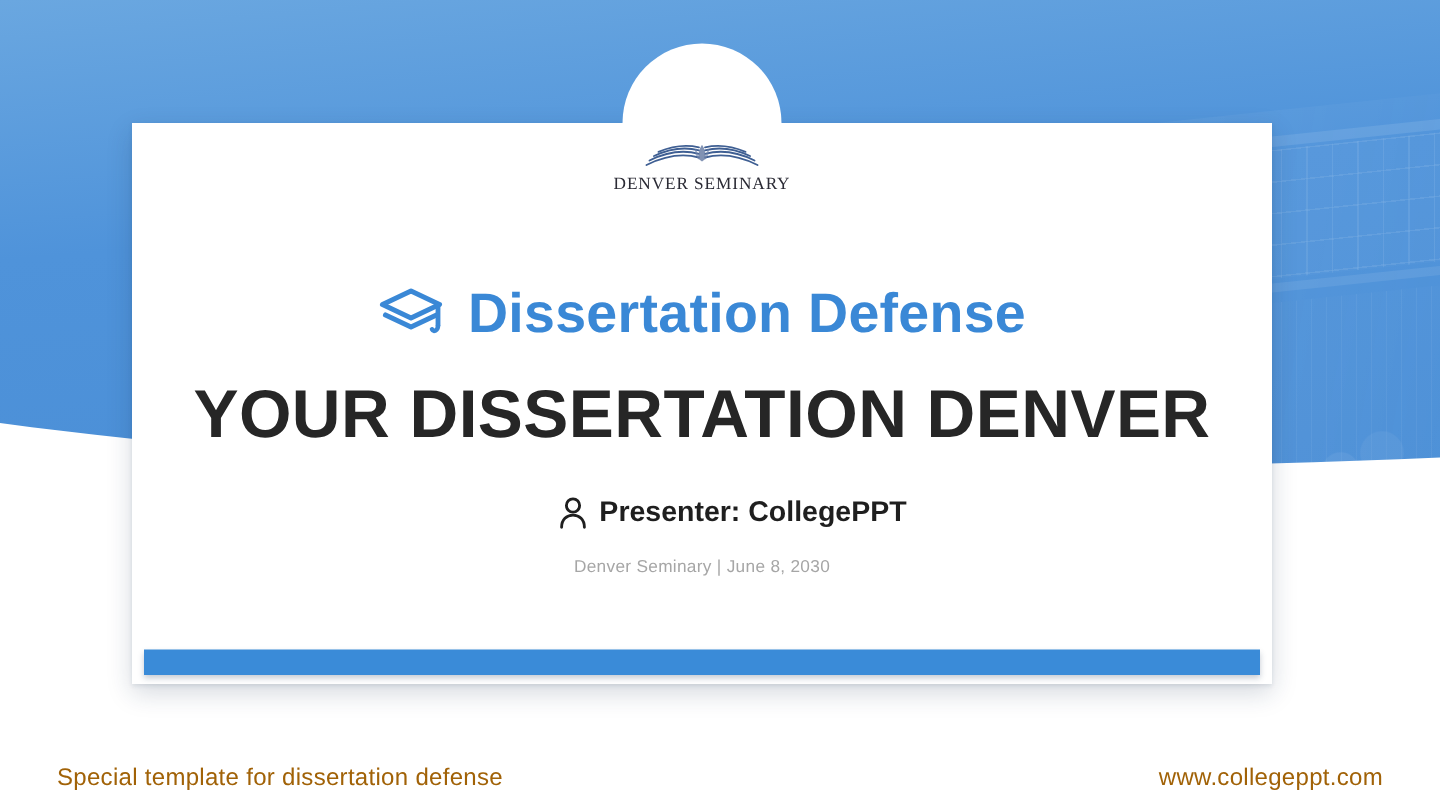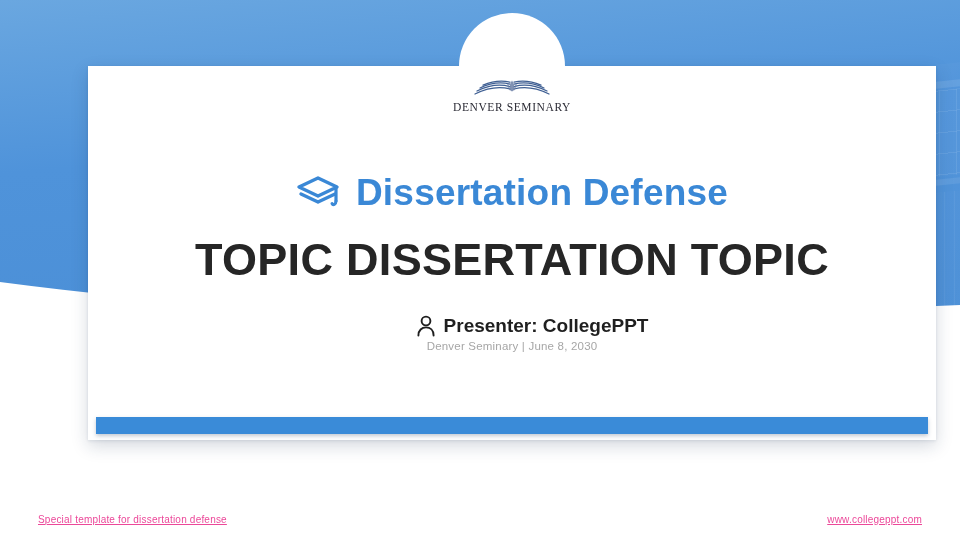--- a/index.html
+++ b/index.html
@@ -91,22 +91,22 @@
   .bg-mask {
     position: absolute;
     left: 0; top: 0;
     width: 960px; height: 330px;
   }
 
   
   .card {
     position: absolute;
     left: 88px;
-    top: 66px;
-    width: 848px;
+    top: 82px;
+    width: 760px;
     height: 374px;
     background: #ffffff;
     box-shadow: 0 6px 16px rgba(20,45,80,.18), 0 1px 3px rgba(20,45,80,.10);
   }
   .card-notch {
     position: absolute;
     left: 50%;
     top: -53px;
     width: 106px;
     height: 53px;
@@ -186,43 +186,42 @@
     align-items: center;
     gap: 8px;
   }
   .person-label {
     font-size: 19px;
     font-weight: bold;
     color: #1f1f1f;
     white-space: nowrap;
   }
   .venue-date {
-    margin-top: 3px;
+    margin-top: 19px;
     font-size: 11.5px;
     color: #a6a6a6;
     letter-spacing: .2px;
   }
 
   
   .footer {
     position: absolute;
     left: 0; right: 0;
     bottom: 10px;
     height: 22px;
     display: flex;
     align-items: center;
     justify-content: space-between;
     padding: 0 38px;
     box-sizing: border-box;
   }
   .footer-text {
-    font-size: 10px;
-    color: #ec4899;
+    font-size: 16px;
+    color: #a16207;
     letter-spacing: .2px;
-    text-decoration: underline;
   }
 </style>
 </head>
 <body>
 
 <div class="slide">
 
   <div class="bg-photo">
     <div class="sky"></div>
     <div class="bldg">
@@ -269,21 +268,21 @@
       <div class="kicker">
         <svg class="cap-icon" width="46" height="38" viewBox="0 0 46 38">
           <path d="M22,4 L41,13 L22,22 L3,13 Z" fill="none" stroke="#3a88d6" stroke-width="3.4" stroke-linejoin="round"></path>
           <path d="M5,20 L22,28 L39,20" fill="none" stroke="#3a88d6" stroke-width="3.4" stroke-linejoin="round" stroke-linecap="round"></path>
           <path d="M40,13.5 L40,27" fill="none" stroke="#3a88d6" stroke-width="3.2" stroke-linecap="round"></path>
           <path d="M40,27 C40,30.5 37,31.5 36,29.5" fill="none" stroke="#3a88d6" stroke-width="3" stroke-linecap="round"></path>
         </svg>
         <div class="kicker-text">Dissertation Defense</div>
       </div>
 
-      <div class="main-title">TOPIC DISSERTATION TOPIC</div>
+      <div class="main-title">YOUR DISSERTATION DENVER</div>
 
       <div class="people">
 
         <div class="person">
           <svg width="20" height="22" viewBox="0 0 20 22">
             <circle cx="10" cy="6" r="4.4" fill="none" stroke="#1f1f1f" stroke-width="1.9"></circle>
             <path d="M2.4,20.5 C2.4,15.3 5.8,12.4 10,12.4 C14.2,12.4 17.6,15.3 17.6,20.5" fill="none" stroke="#1f1f1f" stroke-width="1.9" stroke-linecap="round"></path>
           </svg>
           <div class="person-label">Presenter: CollegePPT</div>
         </div>

